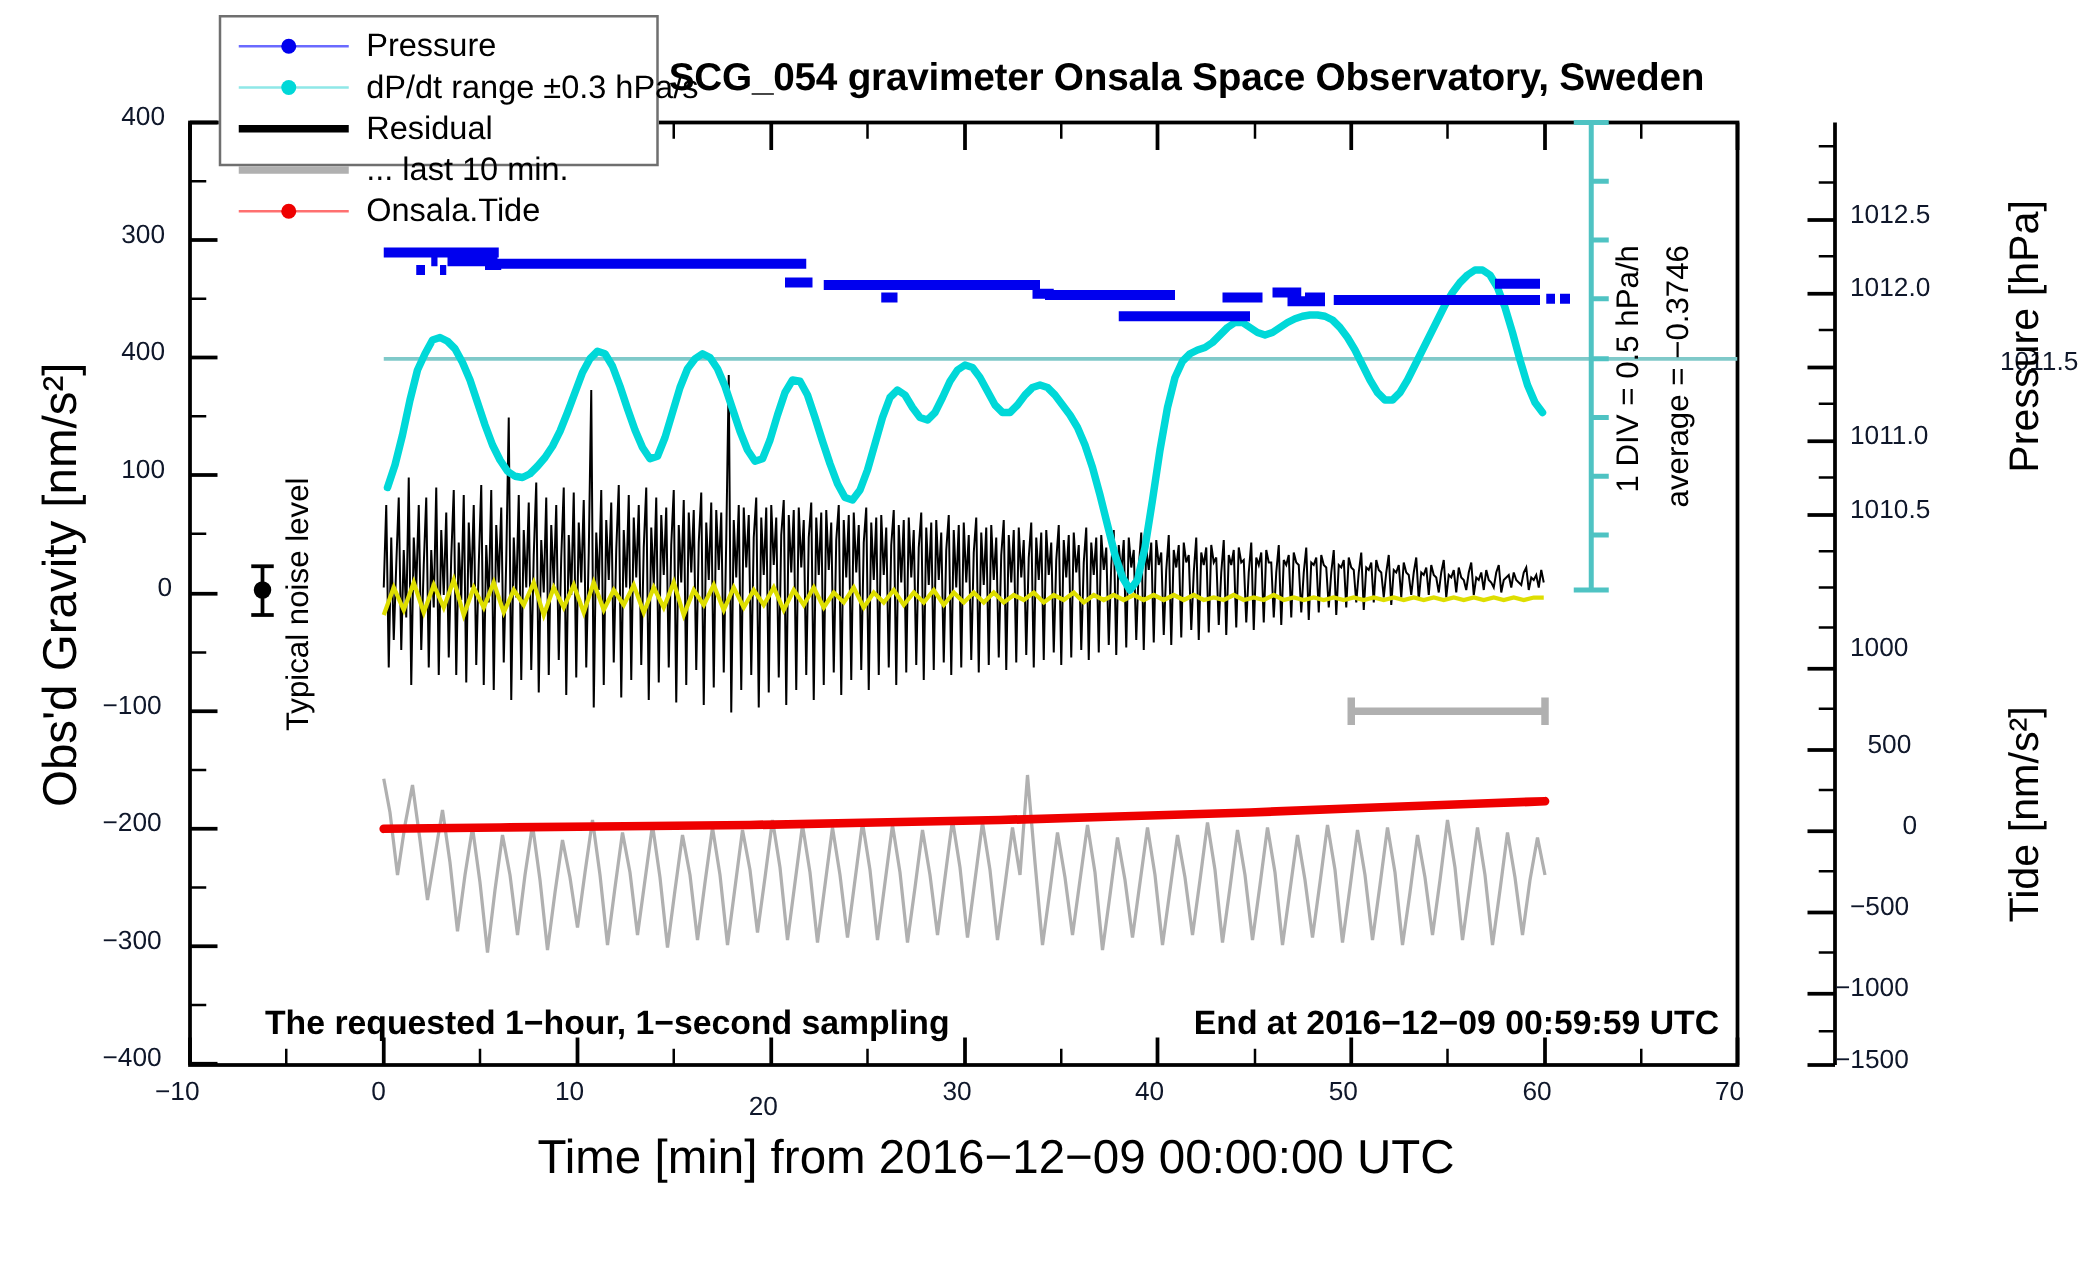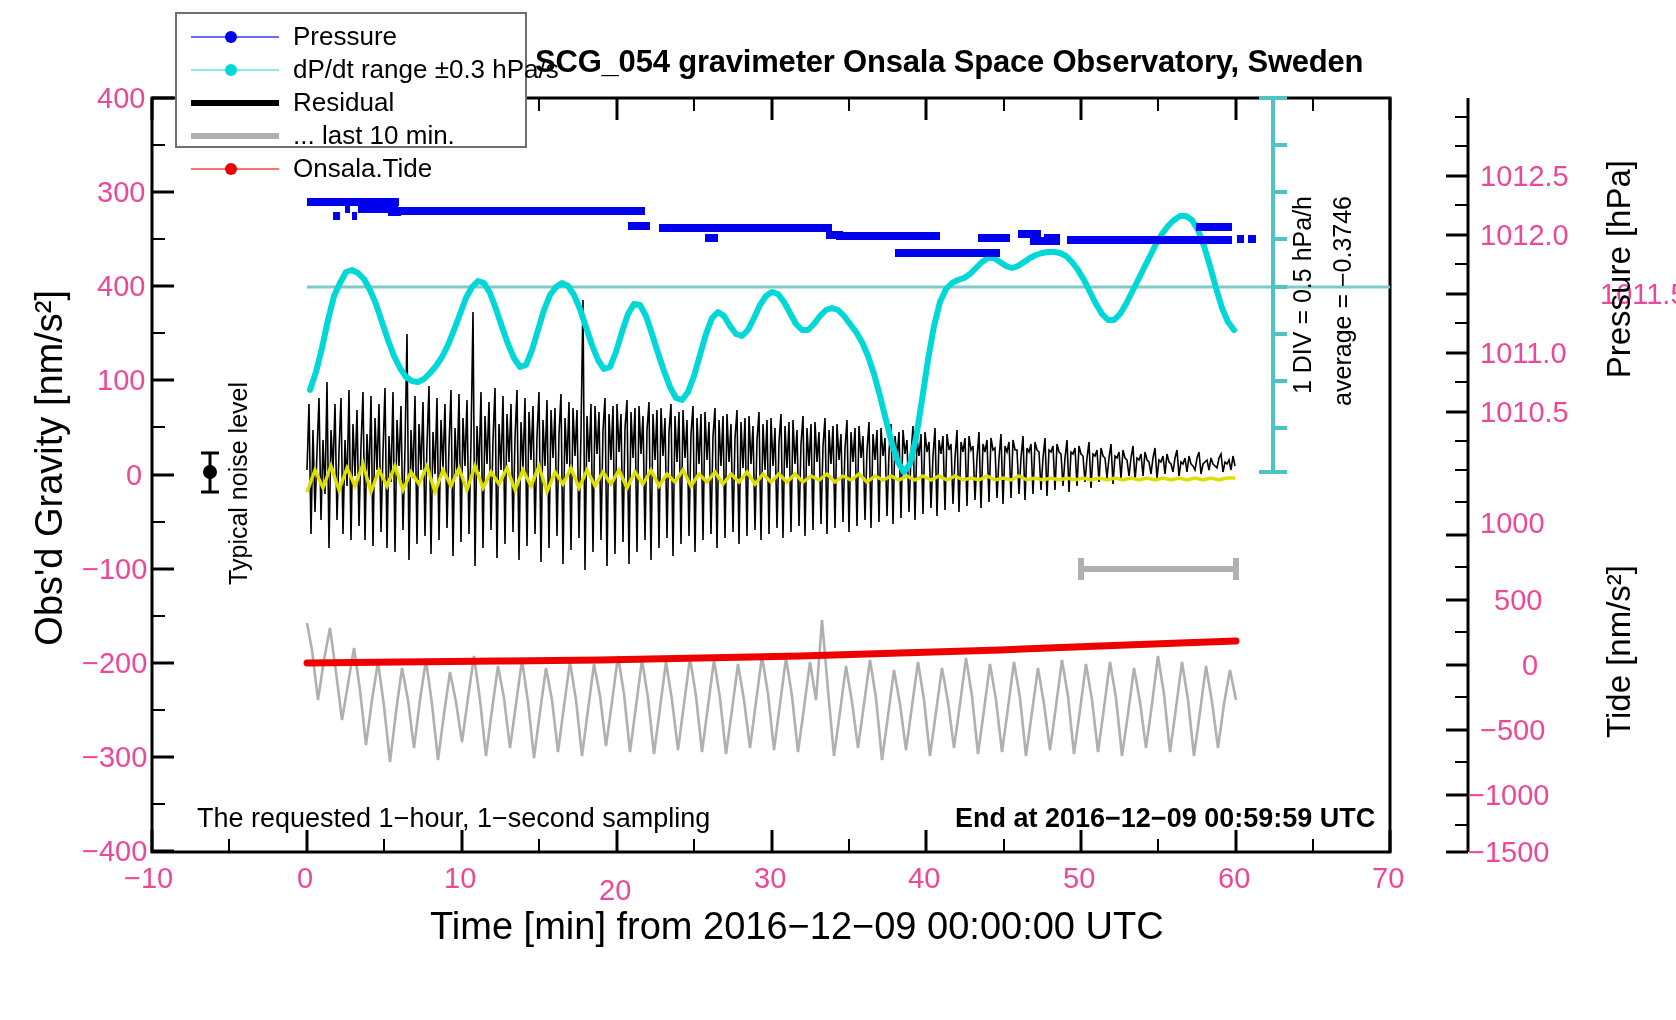--- a/index.html
+++ b/index.html
@@ -2,34 +2,34 @@
 <html><head>
 <meta charset="utf-8">
 <style>
   html,body{margin:0;padding:0;background:#fff;}
   body{width:1676px;height:1020px;position:relative;overflow:hidden;
        font-family:"Liberation Sans",sans-serif;color:#000;}
   .abs{position:absolute;}
   svg{display:block;}
   .vert{writing-mode:vertical-rl;transform:rotate(180deg);white-space:nowrap;}
   #plotwrap{position:absolute;left:0;top:0;width:1676px;height:1020px;}
-  .tklbl{font-size:29px;color:#ec4899;white-space:nowrap;}
+  .tklbl{font-size:21px;color:#0f172a;white-space:nowrap;}
   .axttl{font-size:33px;white-space:nowrap;}
-  .legbox{position:absolute;left:175px;top:12px;width:352px;height:136px;
+  .legbox{position:absolute;left:175px;top:12px;width:352px;height:121px;
           background:#fff;border:2px solid #6f6f6f;box-sizing:border-box;z-index:30;}
   .legrow{display:flex;align-items:center;height:33px;margin-left:14px;}
   .legsamp{width:88px;height:20px;position:relative;flex:none;}
   .legsamp .ln{position:absolute;left:0;top:50%;width:88px;height:2px;transform:translateY(-50%);}
   .legsamp .ln.thick{height:6px;}
   .legsamp .dot{position:absolute;left:40px;top:50%;width:12px;height:12px;border-radius:50%;transform:translate(-50%,-50%);}
   .legtxt{font-size:26px;margin-left:14px;white-space:nowrap;}
   .title{position:absolute;left:535px;top:44px;font-size:31px;font-weight:bold;
          font-family:"Liberation Sans Narrow","Liberation Sans",sans-serif;
          letter-spacing:-0.2px;white-space:nowrap;z-index:25;}
-  .footL{position:absolute;left:197px;top:803px;font-size:27px;font-weight:normal;white-space:nowrap;z-index:25;}
+  .footL{position:absolute;left:212px;top:803px;font-size:27px;font-weight:bold;white-space:nowrap;z-index:25;}
   .footR{position:absolute;left:955px;top:803px;font-size:27px;font-weight:bold;white-space:nowrap;z-index:25;}
   .noiselbl{position:absolute;left:224px;top:382px;font-size:25px;z-index:25;}
   .divlbl{position:absolute;left:1288px;top:196px;font-size:25px;z-index:25;}
   .avglbl{position:absolute;left:1328px;top:196px;font-size:25px;z-index:25;}
   .ylbl{position:absolute;left:28px;top:290px;font-size:38px;z-index:25;}
   .prlbl{position:absolute;left:1600px;top:160px;font-size:33px;z-index:25;}
   .tdlbl{position:absolute;left:1600px;top:565px;font-size:33px;z-index:25;}
   .xlbl{position:absolute;left:430px;top:905px;font-size:38px;white-space:nowrap;z-index:25;text-align:right;}
 </style>
 </head>

